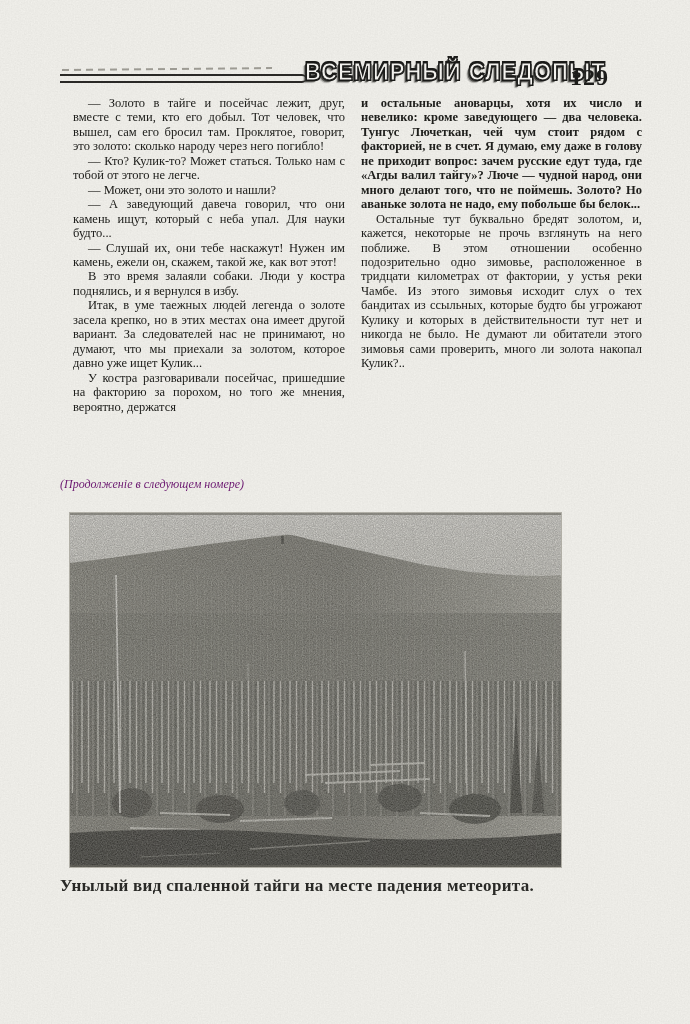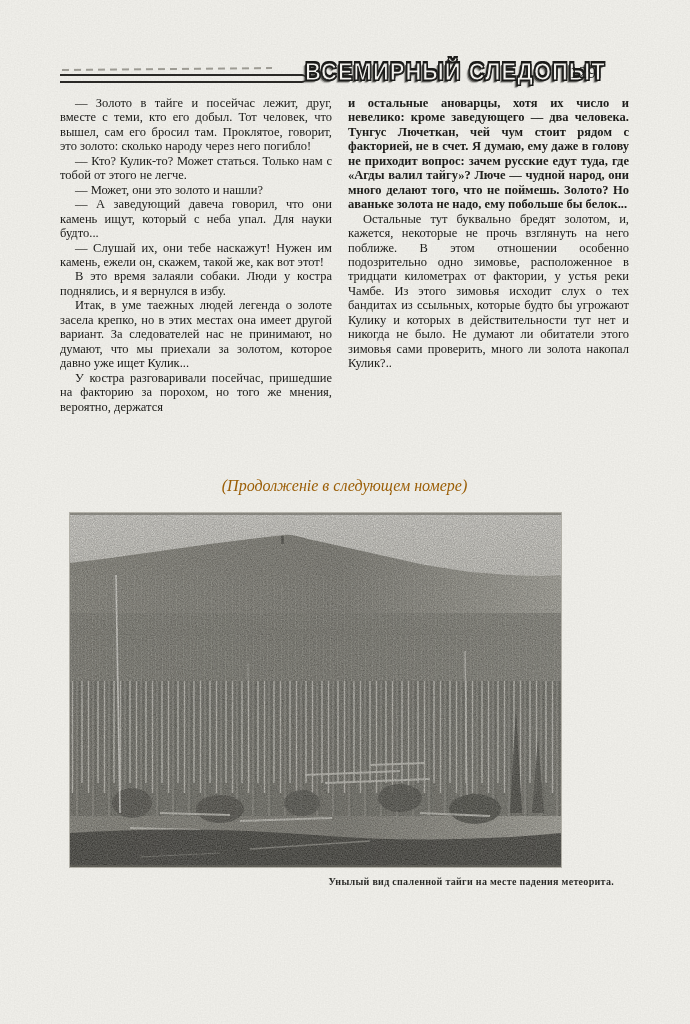--- a/index.html
+++ b/index.html
@@ -26,41 +26,41 @@
     font-size:22px; letter-spacing:1px; color:#fbfaf6;
     -webkit-text-stroke:1px #1c1c1a;
     text-shadow:
       -1px -1px 0 #1c1c1a, 1px -1px 0 #1c1c1a,
       -1px 1px 0 #1c1c1a, 1px 1px 0 #1c1c1a,
       -2px 2px 0 rgba(40,40,36,0.65), -3px 3px 1px rgba(40,40,36,0.35);
     transform:scaleY(1.08);
   }
   .pagenum {
     position:absolute; left:570px; top:64px;
-    font-weight:normal; font-size:16px; letter-spacing:1px; color:#1e1e1c;
+    font-weight:bold; font-size:24px; letter-spacing:1px; color:#1e1e1c;
   }
   
-  .col { position:absolute; top:96px; font-size:12.5px; line-height:14.45px; text-align:justify; }
+  .col { position:absolute; top:96px; font-size:12.5px; line-height:14.45px; text-align:justify;margin-left:13px; }
   .col-left  { left:60px;  width:272px; }
   .col-right { left:348px; width:281px; }
   .col p { margin:0; text-indent:15px; }
   .col p.flush { text-indent:0;font-weight:bold; }
   .cont-note {
     position:absolute; left:60px; top:477px; width:569px;
-    text-align:center; font-style:italic; font-size:16px; color:#a16207;
+    text-align:left; font-style:italic; font-size:12px; color:#701a75;
   }
   
   .photo {
     position:absolute; left:70px; top:513px; width:491px; height:354px;
     background:#85837b; outline:1px solid #b9b7ae;
   }
   .photo svg { display:block; width:100%; height:100%; }
   .caption {
-    position:absolute; left:44px; top:876px; width:570px;
-    text-align:right; font-weight:bold; font-size:10px;
+    position:absolute; left:60px; top:876px; width:570px;
+    text-align:left; font-weight:bold; font-size:17px;
     letter-spacing:0.3px; color:#2c2c29;
   }
   .pagegrain { position:absolute; left:0; top:0; width:690px; height:1024px; opacity:0.05; pointer-events:none; }
 </style>
 </head>
 <body>
 
 <div class="page">
 
   <div class="rule">

